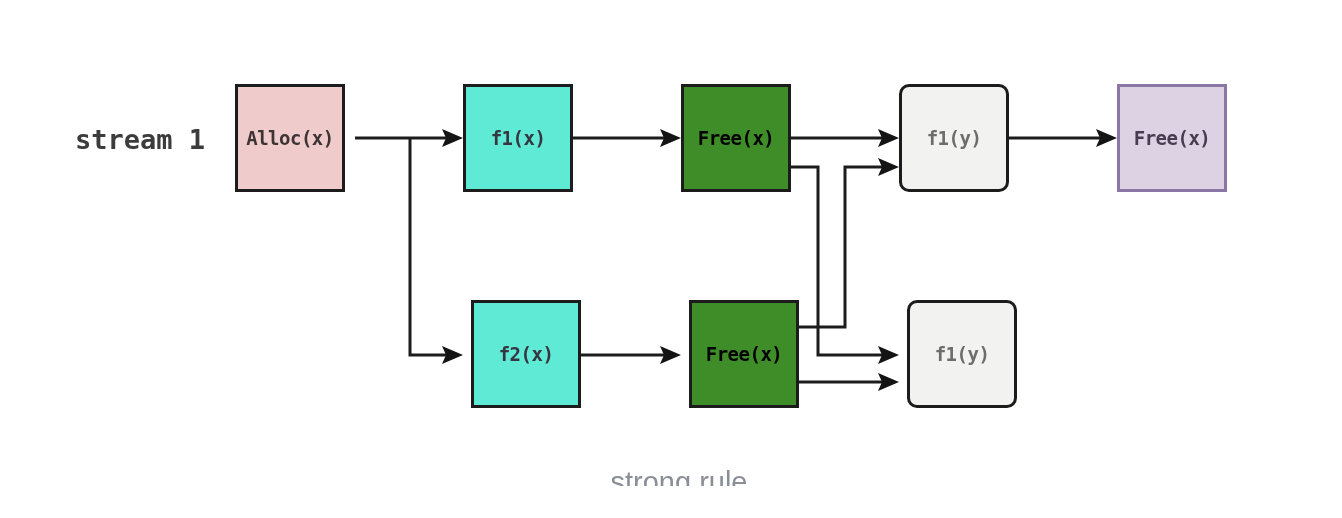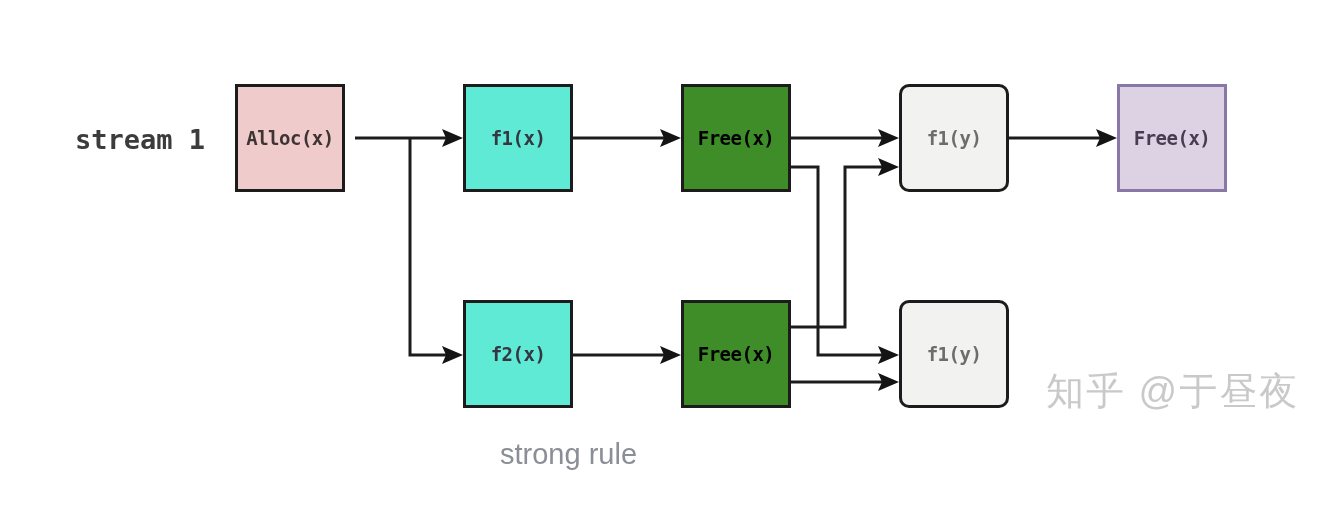--- a/index.html
+++ b/index.html
@@ -30,21 +30,21 @@
     box-sizing: border-box;
     border: 3px solid #1c1c1c;
     display: flex;
     align-items: center;
     justify-content: center;
     font: bold 19px "DejaVu Sans Mono", monospace;
     letter-spacing: -0.5px;
     white-space: nowrap;
   }
   .row1 { top: 84px; }
-  .row2 { top: 300px; }
+  .row2 { top: 300px; margin-left: 8px; }
   .box-alloc { left: 235px; background: #efcccb; color: #3f3434; }
   .box-func  { background: #5eead4; color: #363642; }
   .box-f1x, .box-f2x { left: 463px; }
   .box-free  { left: 681px; background: #3f8d29; color: #000000; }
   .box-f1y   { left: 899px; background: #f2f2f0; color: #6d6d6d; border-radius: 10px; }
   .box-reuse { left: 1117px; background: #dcd2e4; border-color: #8b77a5; color: #463d50; }
 
   .stream-label {
     position: absolute;
     left: 75px;
@@ -53,23 +53,23 @@
     font: bold 27px "DejaVu Sans Mono", monospace;
     color: #3c3c3c;
     white-space: nowrap;
   }
   .stream-1 { top: 124px; }
   .stream-2 { top: 341px; }
 
   .caption {
     position: absolute;
     left: 500px;
-    top: 438px;
+    top: 466px;
     width: 358px;
-    text-align: left;
+    text-align: center;
     font: 400 29px "Liberation Sans", sans-serif;
     color: #8a8e96;
   }
   .watermark {
     position: absolute;
     left: 1046px;
     top: 366px;
     font: 400 38px "Liberation Sans", sans-serif;
     color: #c9c9c9;
     letter-spacing: 2px;
@@ -117,15 +117,14 @@
   <div class="box row1 box-func box-f1x">f1(x)</div>
   <div class="box row1 box-free">Free(x)</div>
   <div class="box row1 box-f1y">f1(y)</div>
   <div class="box row1 box-reuse">Free(x)</div>
 
   <div class="box row2 box-func box-f2x">f2(x)</div>
   <div class="box row2 box-free">Free(x)</div>
   <div class="box row2 box-f1y">f1(y)</div>
 
   <div class="caption">strong rule</div>
-  <div class="watermark">知乎 @于昼夜</div>
 
 </div>
 
 </body></html>

